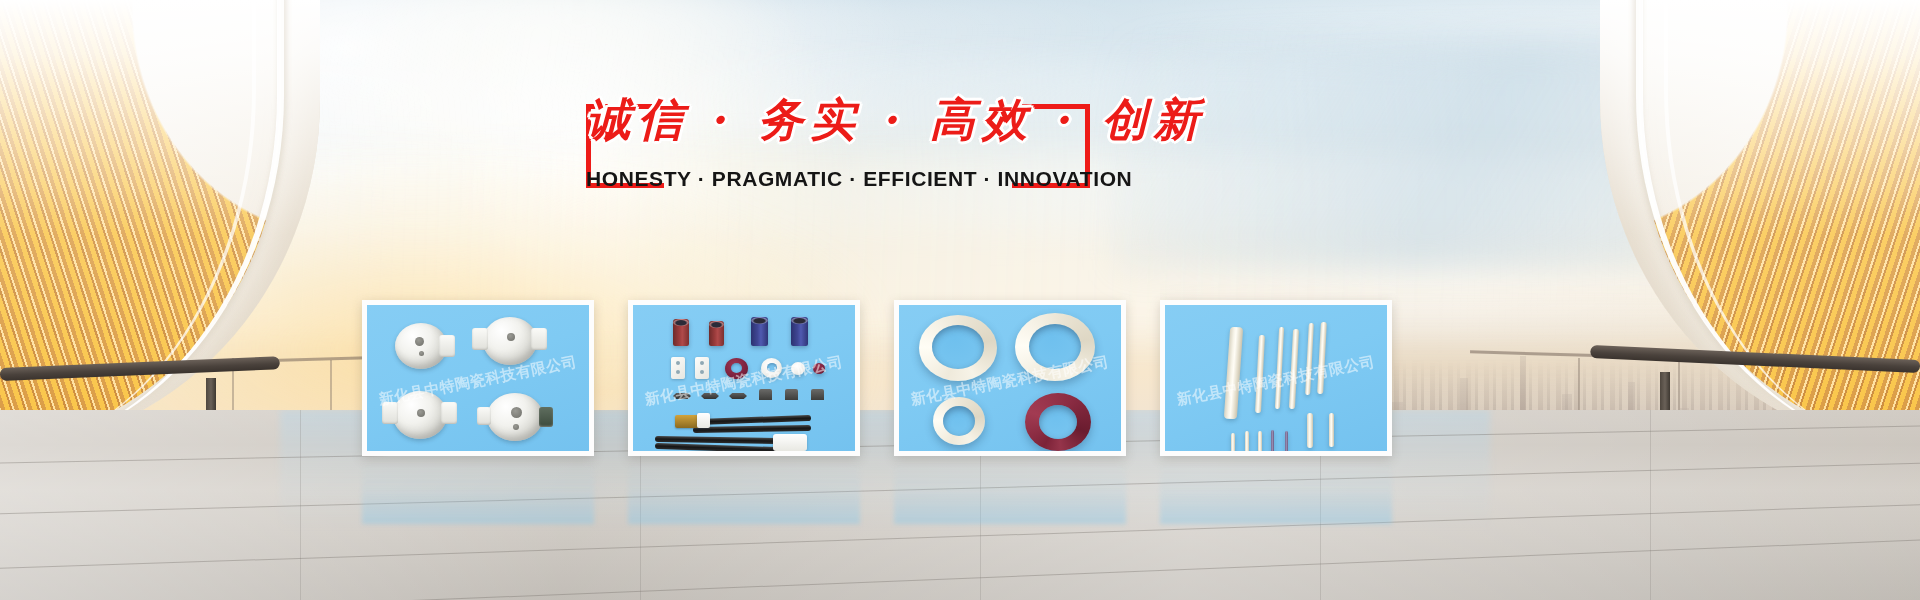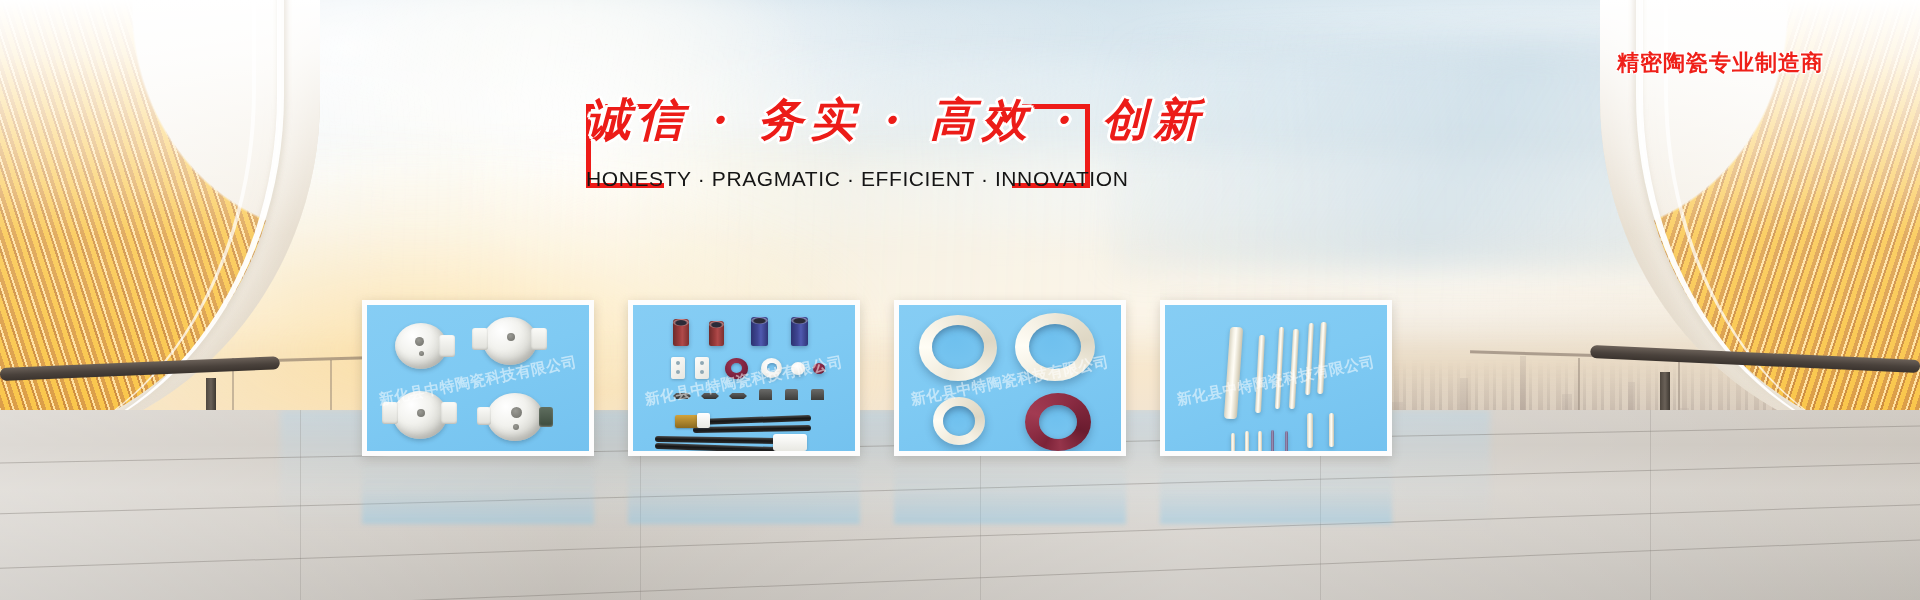--- a/index.html
+++ b/index.html
@@ -195,21 +195,21 @@
       -2px -2px 0 #fff,  2px -2px 0 #fff,
       -2px  2px 0 #fff,  2px  2px 0 #fff,
        0   -3px 0 #fff,  0    3px 0 #fff,
       -3px  0   0 #fff,  3px  0   0 #fff;
     white-space: nowrap;
   }
   .slogan-en {
     position: absolute; left: 0; right: 0; top: 63px;
     text-align: center;
     font-family: "Liberation Sans", sans-serif;
-    font-size: 21px; font-weight: 400;
+    font-size: 21px; font-weight: 700;
     letter-spacing: .6px;
     color: #151515;
     white-space: nowrap;
   }
 
   
   .contact { position: absolute; right: 96px; top: 50px; text-align: left; }
   .contact-title {
     font-family: "DejaVu Sans", "Liberation Sans", sans-serif;
     font-size: 22px; font-weight: 700; color: #ef2019;
@@ -419,21 +419,20 @@
     <div class="br-corner br-tl-v"></div>
     <div class="br-corner br-tl-h2"></div>
     <div class="br-corner br-tr-h"></div>
     <div class="br-corner br-tr-v"></div>
     <div class="br-corner br-tr-h2"></div>
     <div class="slogan-cn">诚信 · 务实 · 高效 · 创新</div>
     <div class="slogan-en">HONESTY · PRAGMATIC · EFFICIENT · INNOVATION</div>
   </div>
 
   <div class="contact">
-    <div class="contact-title">精密陶瓷专业制造商</div>
   </div>
 
   <div class="cards">
 
     <div class="card">
       <div class="card-photo">
         <div class="pt socket" style="left:28px; top:18px; width:52px; height:46px;">
           <div class="hole" style="left:20px; top:14px; width:9px; height:9px;"></div>
           <div class="hole" style="left:24px; top:28px; width:5px; height:5px;"></div>
           <div class="ear" style="left:44px; top:12px; width:16px; height:22px;"></div>

